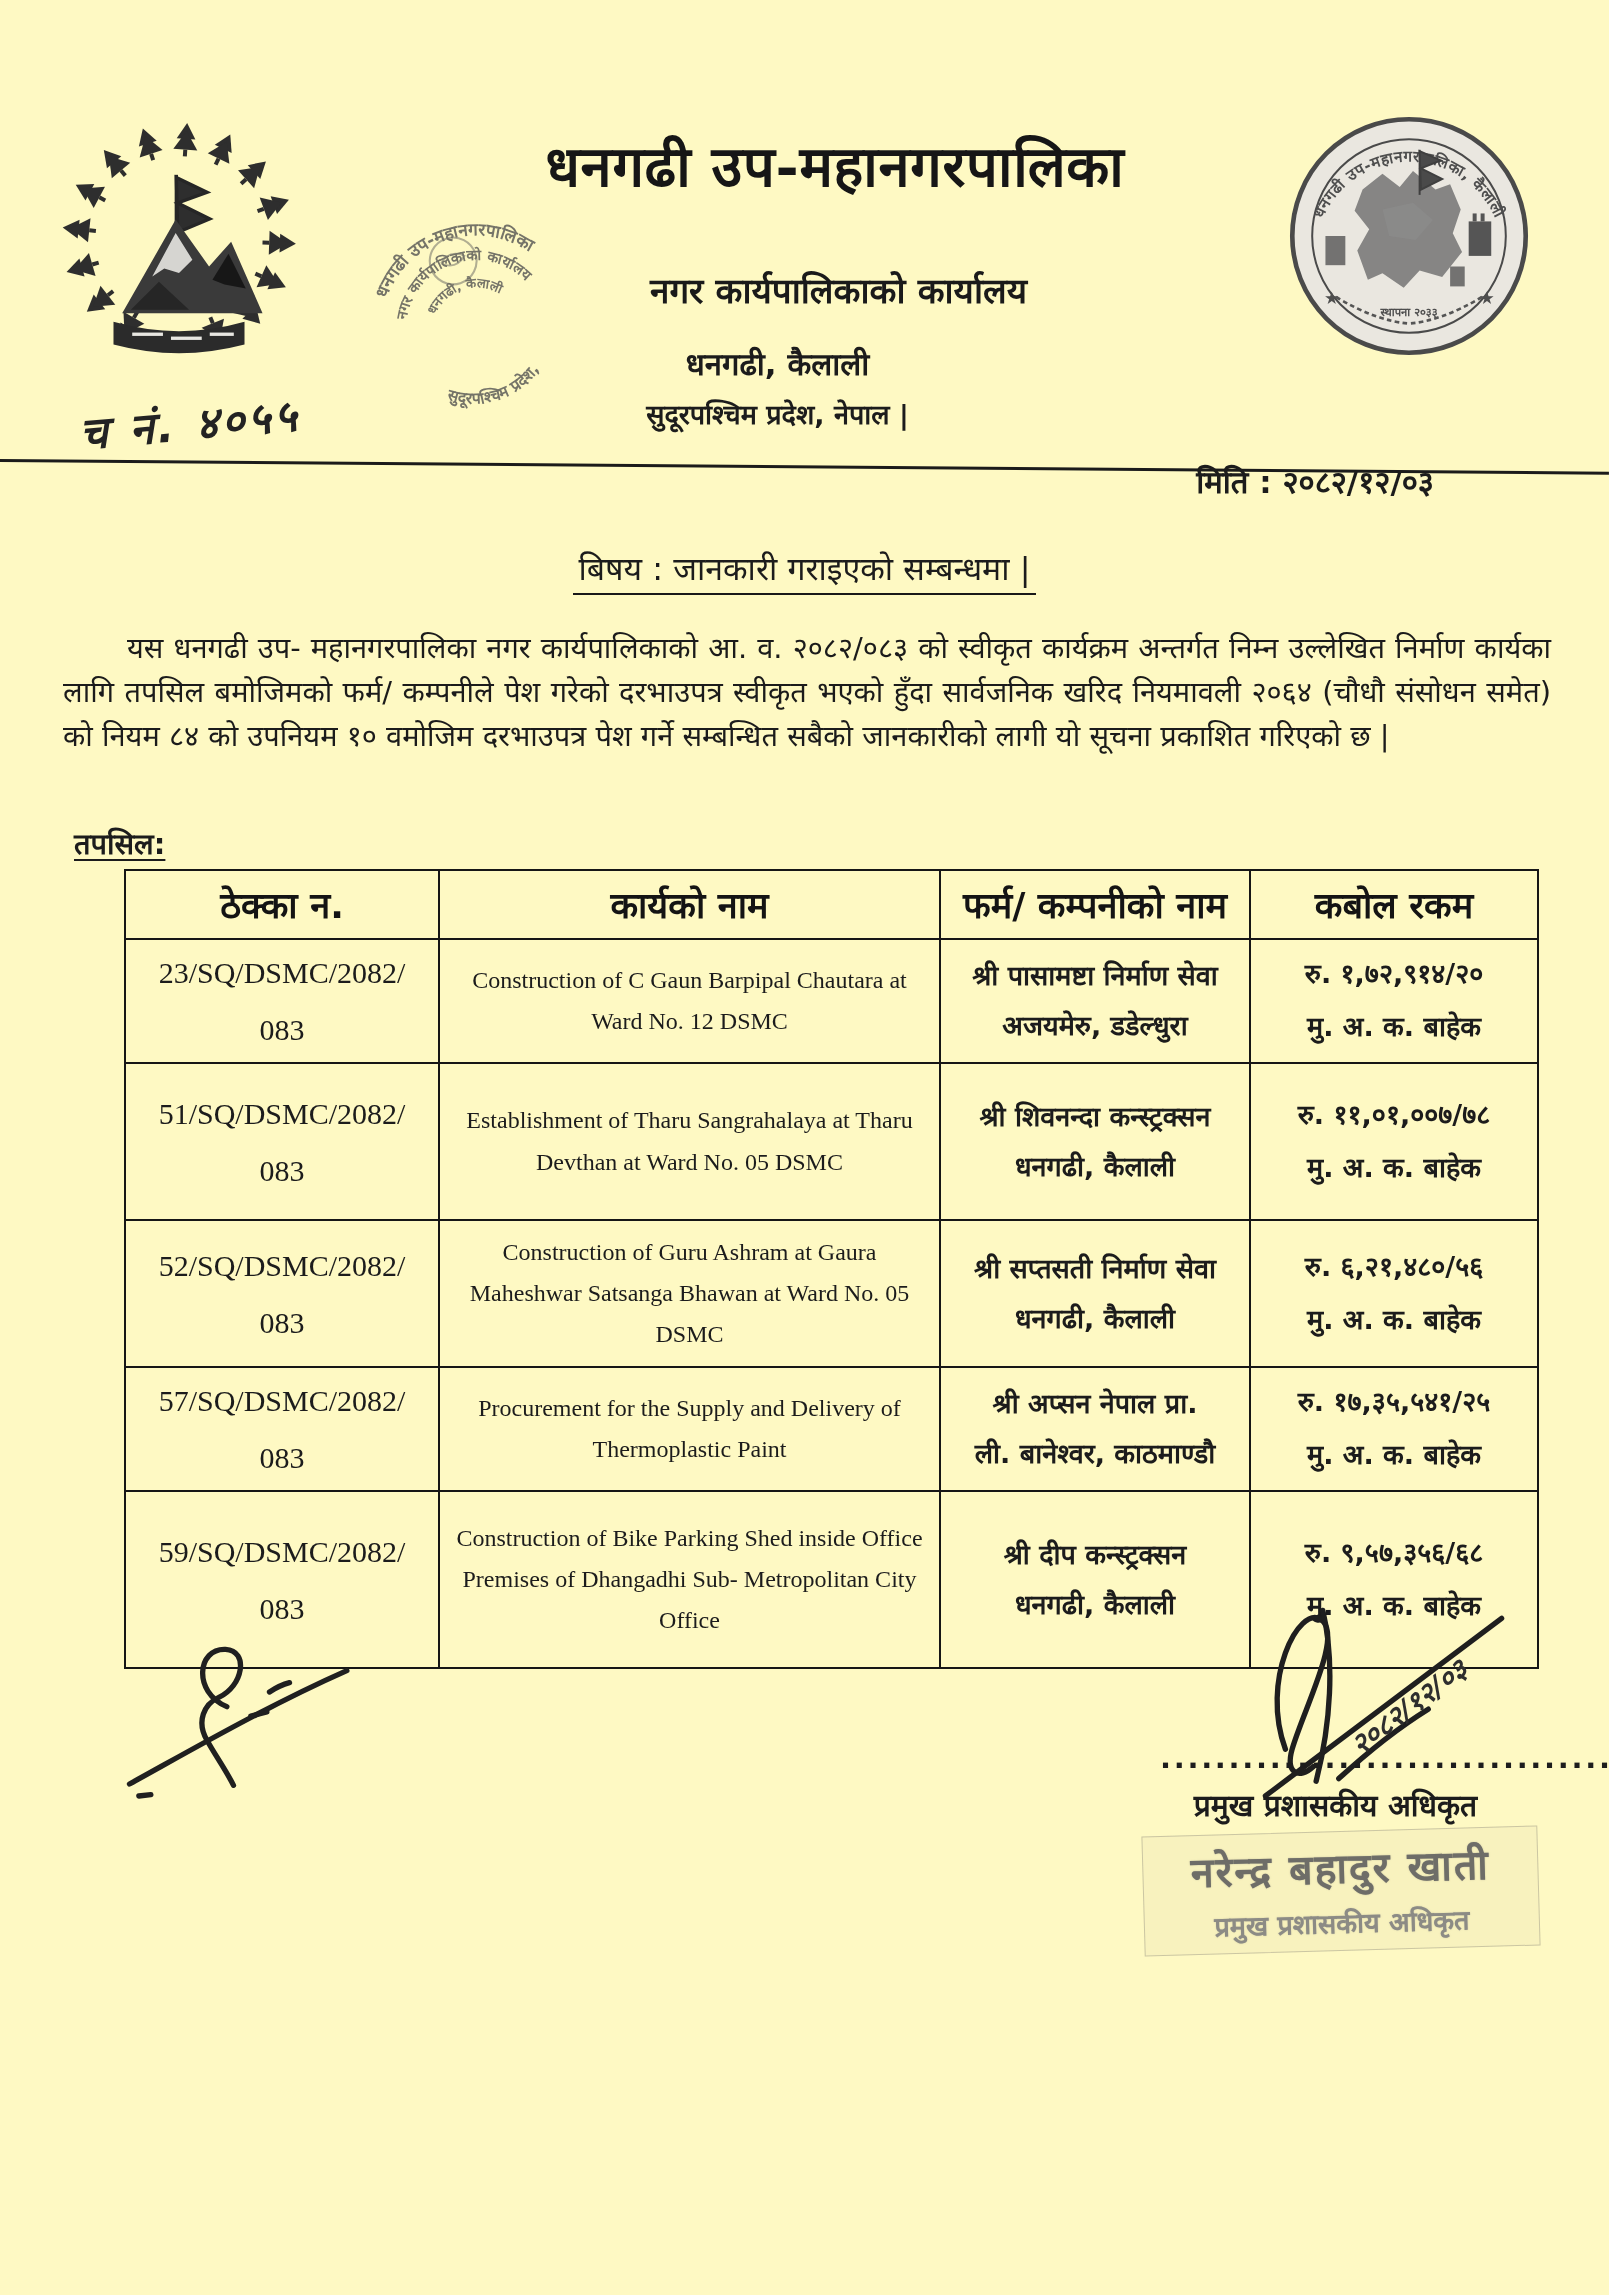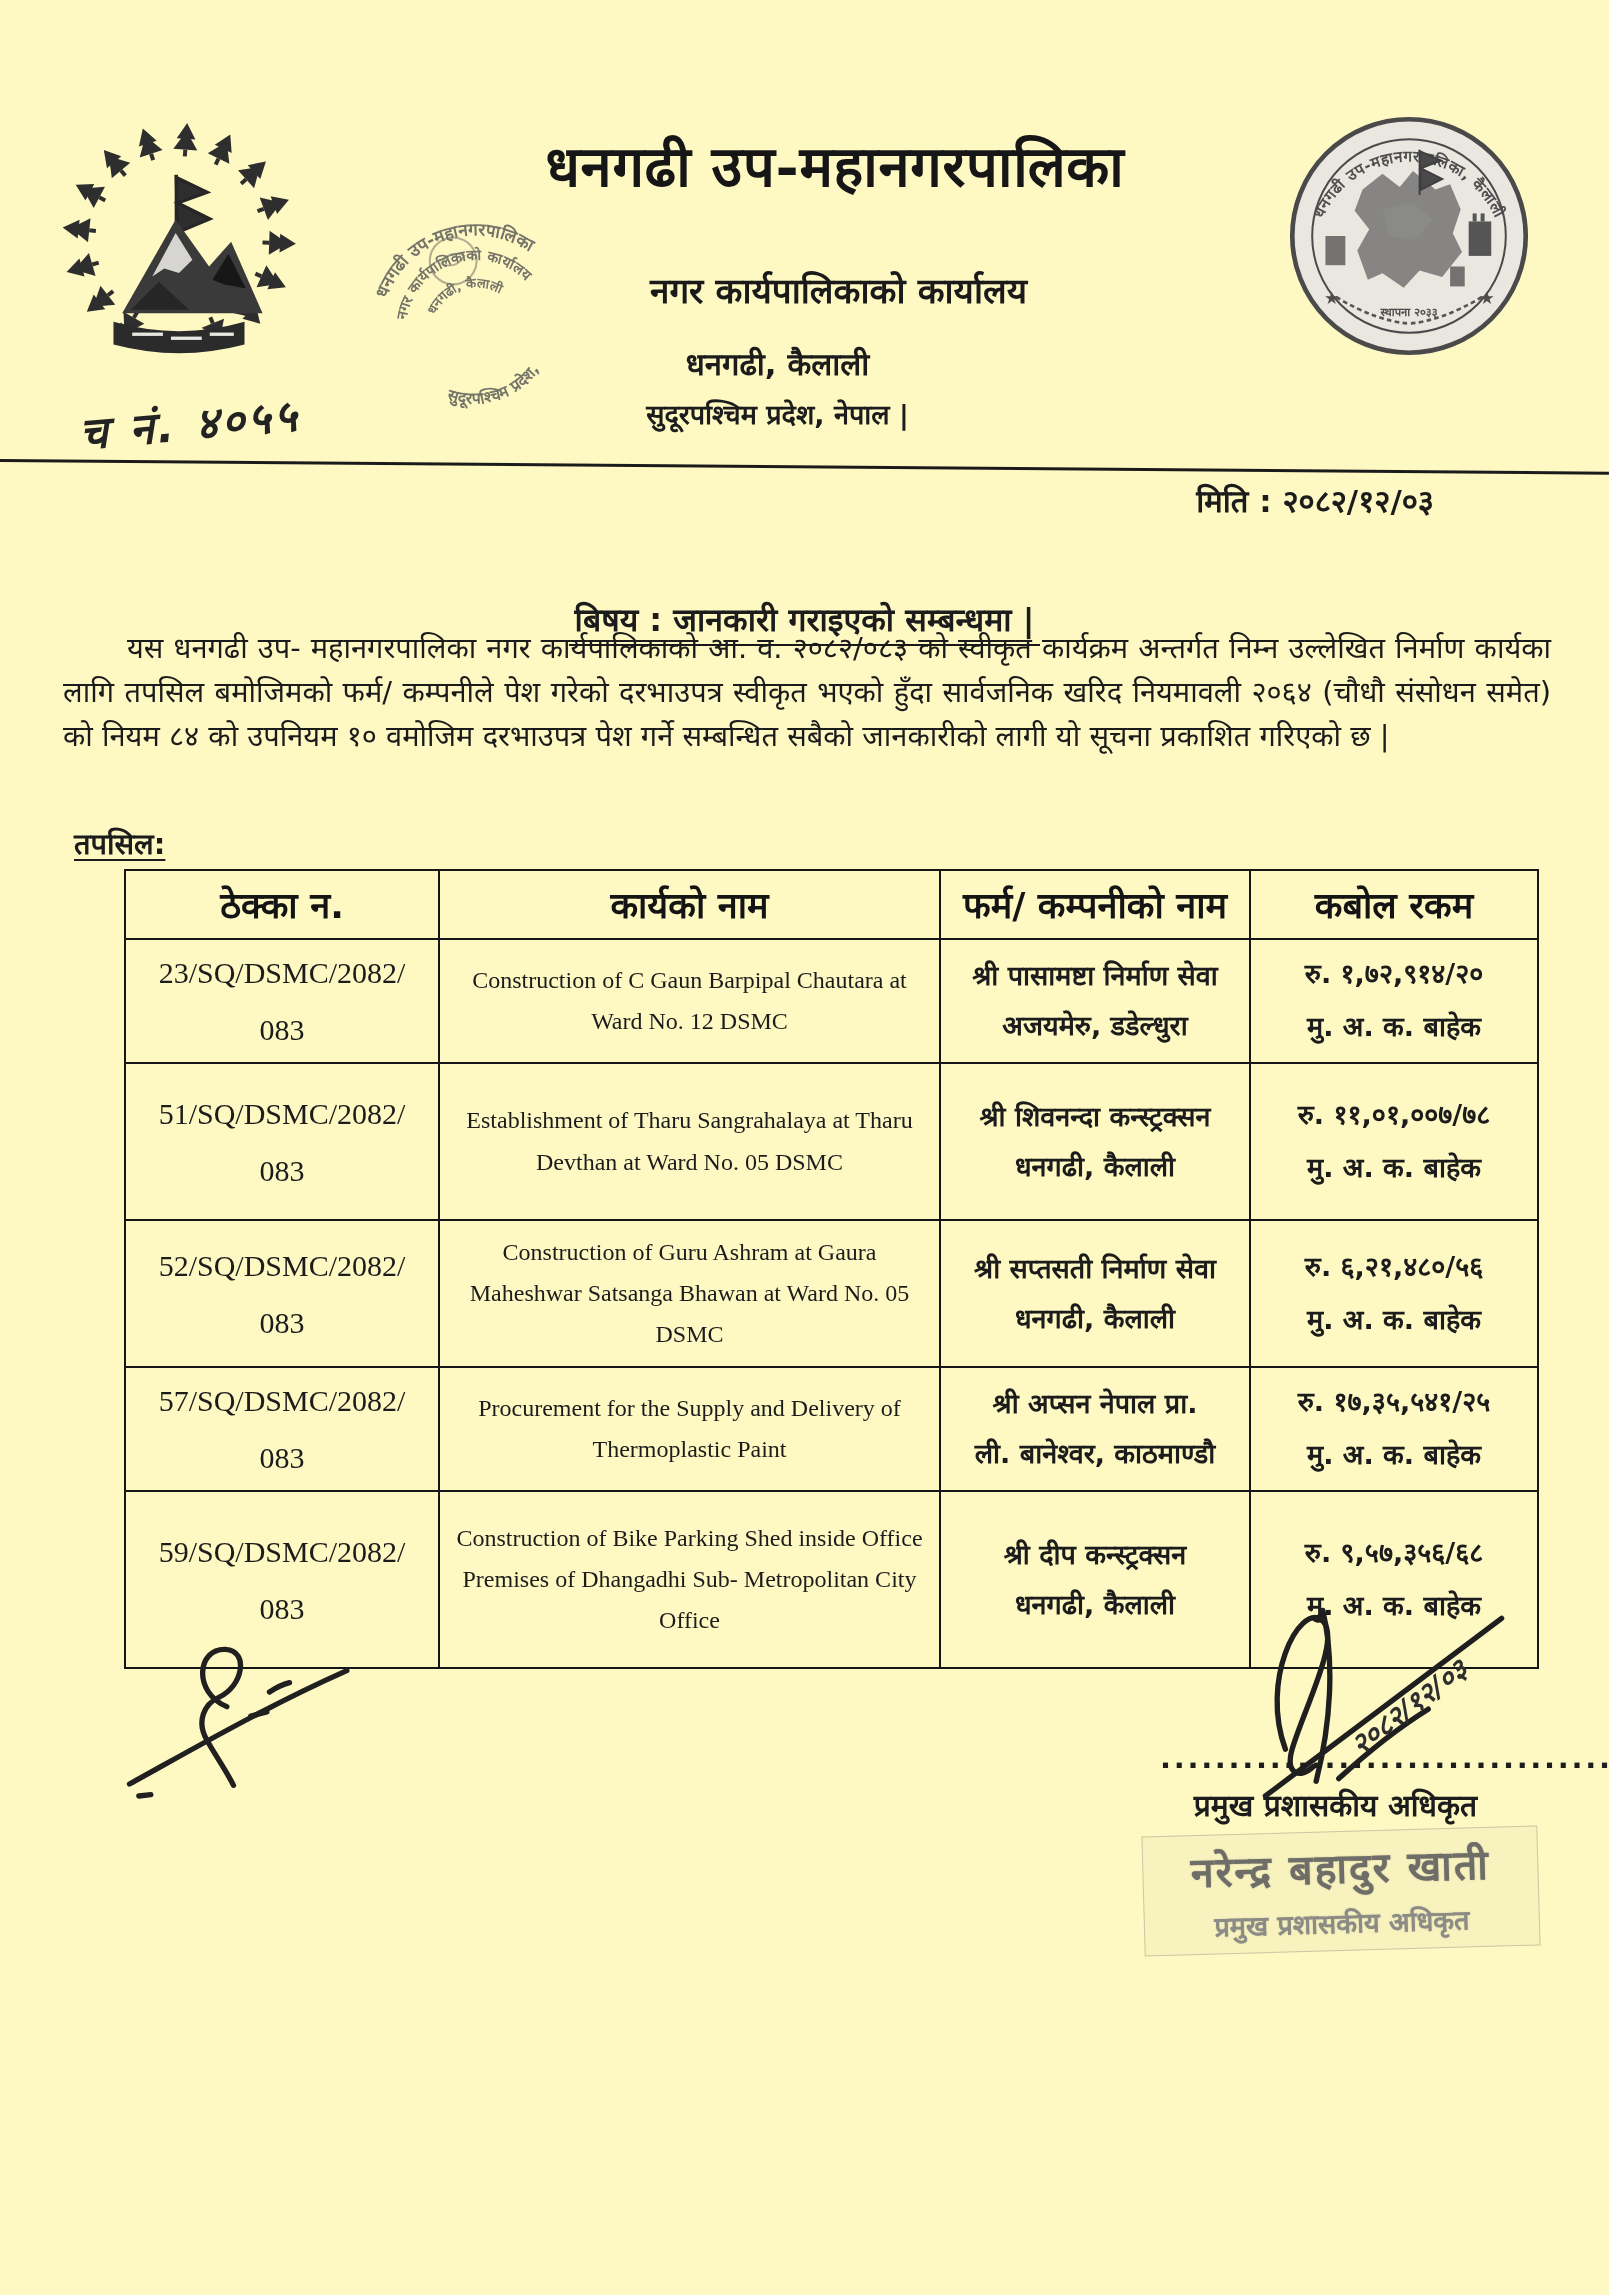--- a/index.html
+++ b/index.html
@@ -33,23 +33,23 @@
   .ref-number{
     position:absolute;left:79px;top:393px;
     font-size:44px;font-weight:600;letter-spacing:3.3px;color:#232323;
     transform:rotate(-5deg);font-style:italic;
   }
   .header-divider{
     position:absolute;left:0;top:459px;width:1609px;
     border-top:3.3px solid #1b1b1b;
     transform:rotate(0.45deg);transform-origin:left center;
   }
-  .issue-date{position:absolute;top:479px;right:175px;font-size:31px;font-weight:600;}
+  .issue-date{position:absolute;top:460px;right:175px;font-size:31px;font-weight:600;}
   
-  .subject-line{position:absolute;left:0;top:597px;width:1609px;text-align:center;font-size:32px;font-weight:700;}
+  .subject-line{position:absolute;left:0;top:546px;width:1609px;text-align:center;font-size:32px;font-weight:400;}
   .subject-line span{border-bottom:2.7px solid #191919;padding:0 5.3px 5.3px 5.3px;}
   .body-par{
     position:absolute;left:63px;top:626px;width:1488px;
     font-size:29px;line-height:44px;text-align:justify;text-indent:64px;
     margin:0;color:#1b1b1b;
   }
   .tapasil{position:absolute;left:74px;top:823px;font-size:29px;font-weight:600;
     text-decoration:underline;text-decoration-thickness:2px;text-underline-offset:5.3px;}
   
   table.tender{

